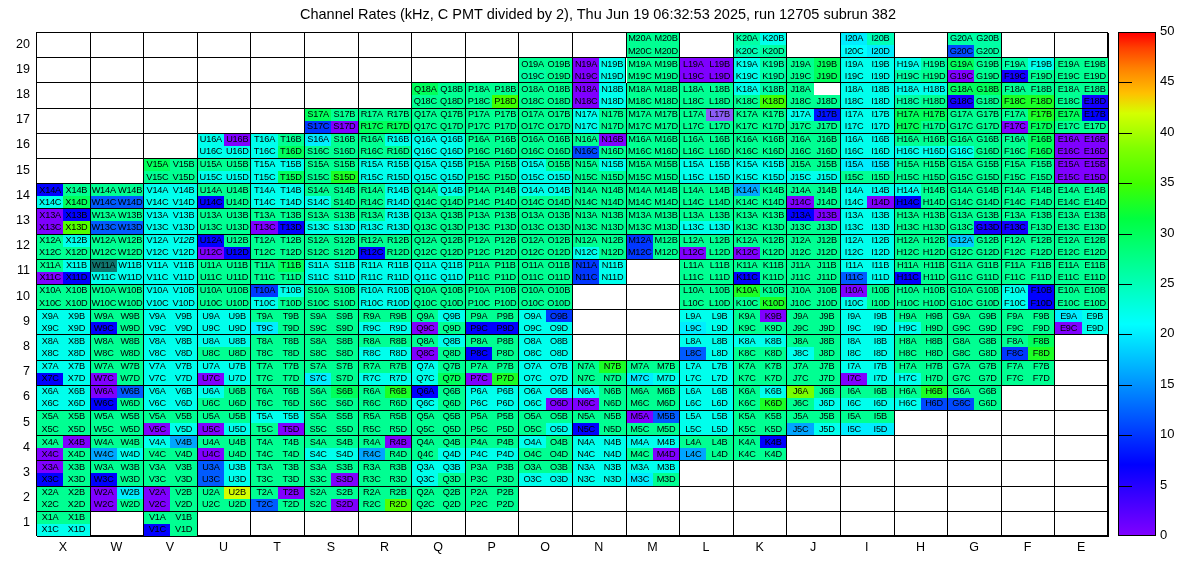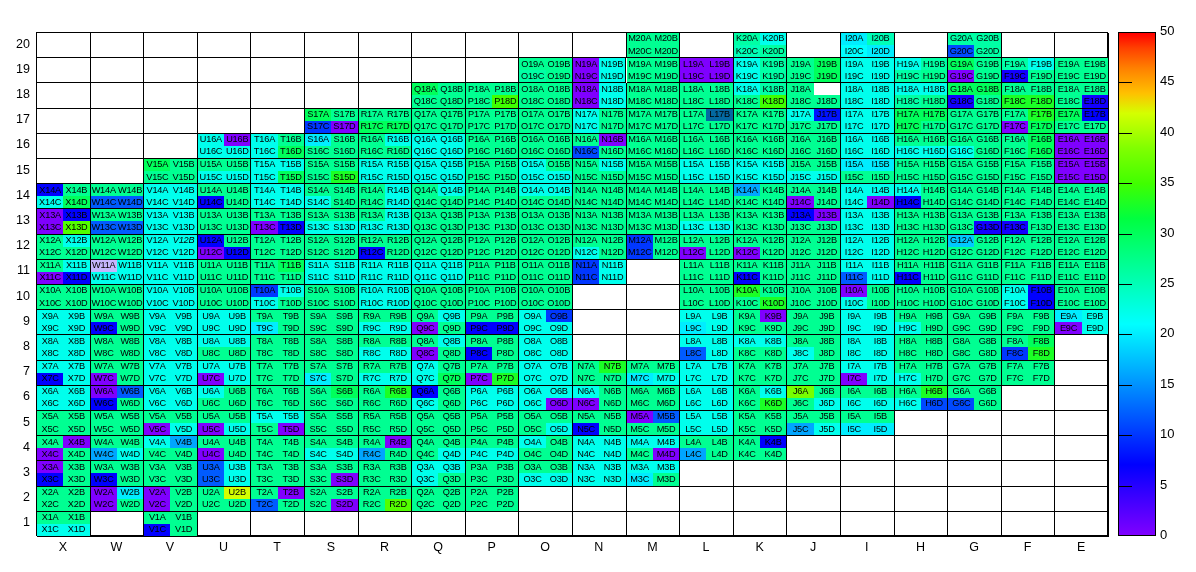--- a/index.html
+++ b/index.html
@@ -71,20 +71,21 @@
   }
   .cblab{
     position:absolute;left:1160px;font-size:13px;color:#000;
   }
 </style>
 </head>
 <body>
 
 <div id="root">
 
+  <div id="title">Channel Rates (kHz, C PMT divided by 2), Thu Jun 19 06:32:53 2025, run 12705 subrun 382</div>
 
   <div id="plot">
       <div class="gridcell" style="left: 0px; top: 0px; width: 53.6px; height: 25.2px;"></div>
       <div class="gridcell" style="left: 53.6px; top: 0px; width: 53.6px; height: 25.2px;"></div>
       <div class="gridcell" style="left: 107.2px; top: 0px; width: 53.6px; height: 25.2px;"></div>
       <div class="gridcell" style="left: 160.8px; top: 0px; width: 53.6px; height: 25.2px;"></div>
       <div class="gridcell" style="left: 214.4px; top: 0px; width: 53.6px; height: 25.2px;"></div>
       <div class="gridcell" style="left: 268px; top: 0px; width: 53.6px; height: 25.2px;"></div>
       <div class="gridcell" style="left: 321.6px; top: 0px; width: 53.6px; height: 25.2px;"></div>
       <div class="gridcell" style="left: 375.2px; top: 0px; width: 53.6px; height: 25.2px;"></div>
@@ -322,21 +323,21 @@
         <div class="sub" style="background: rgb(0, 255, 146);">N17D</div>
       </div>
       <div class="gridcell" style="left: 589.6px; top: 75.6px; width: 53.6px; height: 25.2px;">
         <div class="sub" style="background: rgb(0, 255, 146);">M17A</div>
         <div class="sub" style="background: rgb(0, 255, 146);">M17B</div>
         <div class="sub" style="background: rgb(0, 255, 146);">M17C</div>
         <div class="sub" style="background: rgb(0, 255, 146);">M17D</div>
       </div>
       <div class="gridcell" style="left: 643.2px; top: 75.6px; width: 53.6px; height: 25.2px;">
         <div class="sub" style="background: rgb(0, 255, 146);">L17A</div>
-        <div class="sub" style="background: #0369a1;">L17B</div>
+        <div class="sub" style="background: #8b5cf6;">L17B</div>
         <div class="sub" style="background: rgb(0, 255, 146);">L17C</div>
         <div class="sub" style="background: rgb(0, 255, 146);">L17D</div>
       </div>
       <div class="gridcell" style="left: 696.8px; top: 75.6px; width: 53.6px; height: 25.2px;">
         <div class="sub" style="background: rgb(0, 255, 146);">K17A</div>
         <div class="sub" style="background: rgb(0, 255, 146);">K17B</div>
         <div class="sub" style="background: rgb(0, 255, 146);">K17C</div>
         <div class="sub" style="background: rgb(0, 255, 146);">K17D</div>
       </div>
       <div class="gridcell" style="left: 750.4px; top: 75.6px; width: 53.6px; height: 25.2px;">
@@ -950,21 +951,21 @@
         <div class="sub" style="background: rgb(0, 255, 146);">E12C</div>
         <div class="sub" style="background: rgb(0, 255, 146);">E12D</div>
       </div>
       <div class="gridcell" style="left: 0px; top: 226.8px; width: 53.6px; height: 25.2px;">
         <div class="sub" style="background: rgb(0, 255, 146);">X11A</div>
         <div class="sub" style="background: rgb(0, 255, 237);">X11B</div>
         <div class="sub" style="background: rgb(127, 0, 255);">X11C</div>
         <div class="sub" style="background: rgb(0, 0, 255);">X11D</div>
       </div>
       <div class="gridcell" style="left: 53.6px; top: 226.8px; width: 53.6px; height: 25.2px;">
-        <div class="sub" style="background: #c4b5fd;">W11A</div>
+        <div class="sub" style="background: #0f766e;">W11A</div>
         <div class="sub" style="background: rgb(0, 255, 237);">W11B</div>
         <div class="sub" style="background: rgb(0, 255, 237);">W11C</div>
         <div class="sub" style="background: rgb(0, 255, 237);">W11D</div>
       </div>
       <div class="gridcell" style="left: 107.2px; top: 226.8px; width: 53.6px; height: 25.2px;">
         <div class="sub" style="background: rgb(0, 255, 237);">V11A</div>
         <div class="sub" style="background: rgb(0, 255, 237);">V11B</div>
         <div class="sub" style="background: rgb(0, 255, 237);">V11C</div>
         <div class="sub" style="background: rgb(0, 255, 237);">V11D</div>
       </div>
@@ -1753,21 +1754,21 @@
       </div>
       <div class="gridcell" style="left: 321.6px; top: 403.2px; width: 53.6px; height: 25.2px;">
         <div class="sub" style="background: rgb(0, 255, 146);">R4A</div>
         <div class="sub" style="background: rgb(127, 0, 255);">R4B</div>
         <div class="sub" style="background: rgb(0, 165, 255);">R4C</div>
         <div class="sub" style="background: rgb(0, 255, 146);">R4D</div>
       </div>
       <div class="gridcell" style="left: 375.2px; top: 403.2px; width: 53.6px; height: 25.2px;">
         <div class="sub" style="background: rgb(0, 255, 146);">Q4A</div>
         <div class="sub" style="background: rgb(0, 255, 146);">Q4B</div>
-        <div class="sub" style="background: rgb(0, 255, 146);">Q4C</div>
+        <div class="sub" style="background: rgb(0, 255, 146); font-family: Liberation Mono, monospace;">Q4C</div>
         <div class="sub" style="background: rgb(0, 255, 237);">Q4D</div>
       </div>
       <div class="gridcell" style="left: 428.8px; top: 403.2px; width: 53.6px; height: 25.2px;">
         <div class="sub" style="background: rgb(0, 255, 146);">P4A</div>
         <div class="sub" style="background: rgb(0, 255, 146);">P4B</div>
         <div class="sub" style="background: rgb(0, 255, 237);">P4C</div>
         <div class="sub" style="background: rgb(0, 255, 237);">P4D</div>
       </div>
       <div class="gridcell" style="left: 482.4px; top: 403.2px; width: 53.6px; height: 25.2px;">
         <div class="sub" style="background: rgb(0, 255, 237);">O4A</div>

